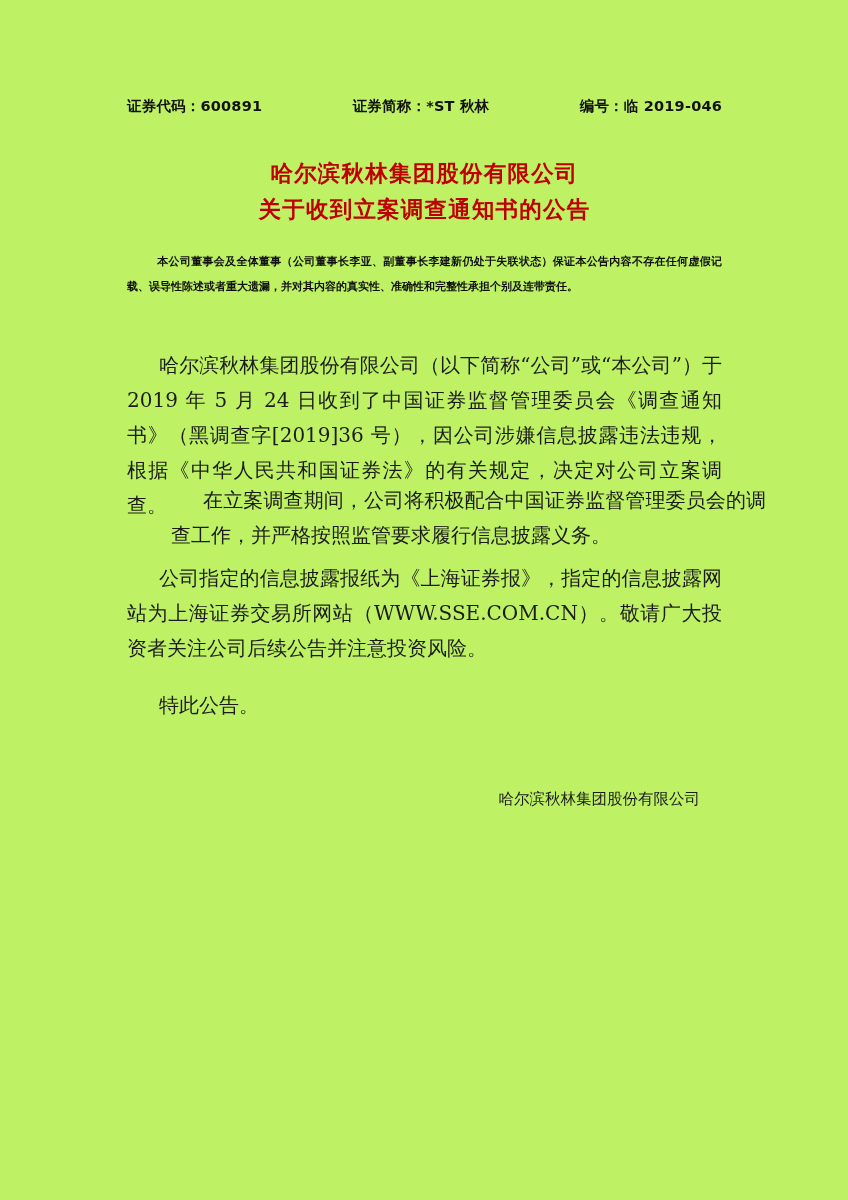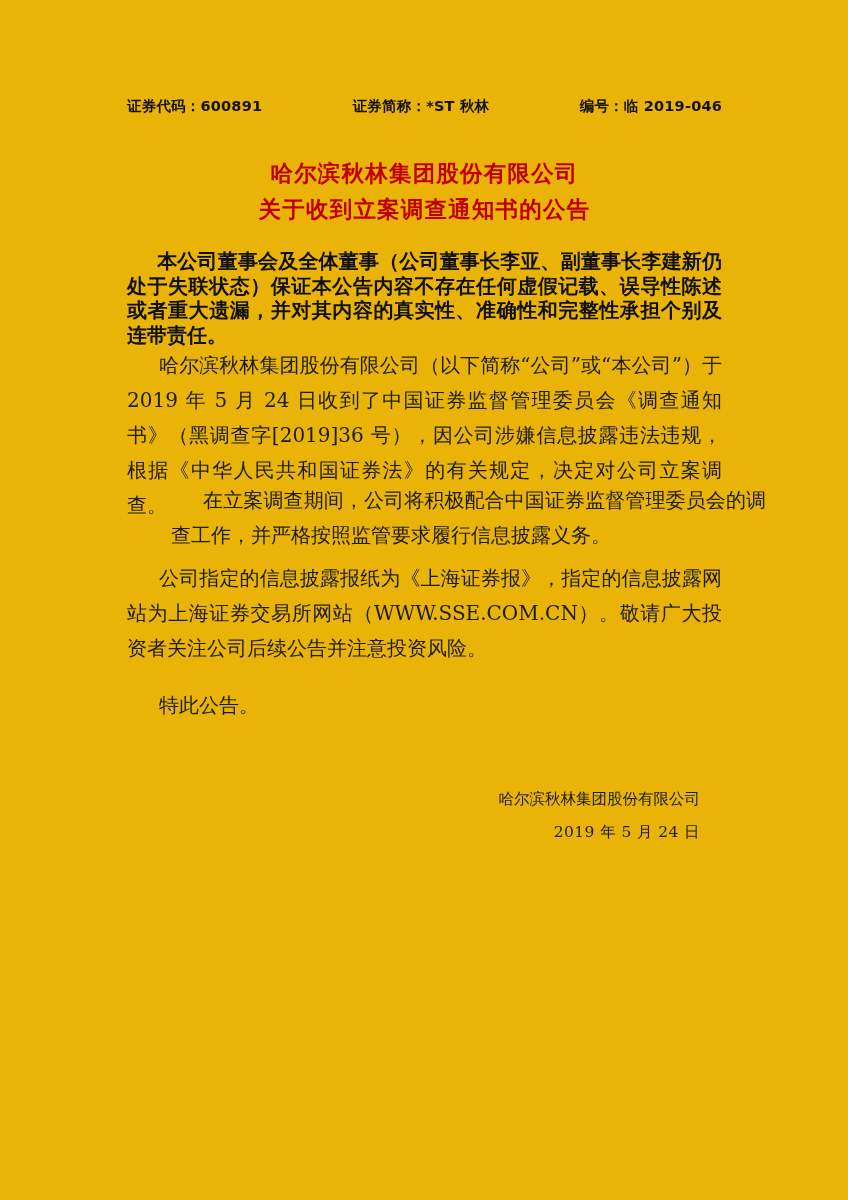--- a/index.html
+++ b/index.html
@@ -11,21 +11,21 @@
     width: 848px;
     height: 1200px;
     font-family: "DejaVu Serif", "Liberation Serif", serif;
     color: #1a1a1a;
     position: relative;
     overflow: hidden;
   }
   .page {
     width: 848px;
     height: 1200px;
-    background: #eab308;
+    background: #bef264;
     position: relative;
     box-sizing: border-box;
   }
   .content {
     position: absolute;
     left: 127px;
     top: 0;
     width: 595px;
   }
 
@@ -71,21 +71,21 @@
   }
 
   
   .disclaimer {
     position: absolute;
     left: 0;
     top: 249px;
     width: 595px;
     font-family: Liberation Serif, serif;
     font-weight: bold;
-    font-size: 20px;
+    font-size: 11px;
     line-height: 24.5px;
     text-align: justify;
     text-align-last: left;
     text-justify: inter-character;
     letter-spacing: 0px;
     color: #101010;
   }
   .disclaimer .indent { display: inline-block; width: 30px; }
 
   
@@ -153,17 +153,16 @@
     <div class="body-para" id="para1"><span class="indent"></span><span>哈尔滨秋林集团股份有限公司（以下简称“公司”或“本公司”）于 2019 年 5 月 24 日收到了中国证券监督管理委员会《调查通知书》（黑调查字[2019]36 号），因公司涉嫌信息披露违法违规，根据《中华人民共和国证券法》的有关规定，决定对公司立案调查。</span></div>
 
     <div class="body-para" id="para2"><span class="indent"></span><span>在立案调查期间，公司将积极配合中国证券监督管理委员会的调查工作，并严格按照监管要求履行信息披露义务。</span></div>
 
     <div class="body-para" id="para3"><span class="indent"></span><span>公司指定的信息披露报纸为《上海证券报》，指定的信息披露网站为上海证券交易所网站（WWW.SSE.COM.CN）。敬请广大投资者关注公司后续公告并注意投资风险。</span></div>
 
     <div class="body-para" id="para4"><span class="indent"></span><span>特此公告。</span></div>
 
     <div class="signature">
       <span class="sig-company">哈尔滨秋林集团股份有限公司</span>
-      <span class="sig-date">2019 年 5 月 24 日</span>
     </div>
 
   </div>
 </div>
 
 </body></html>

